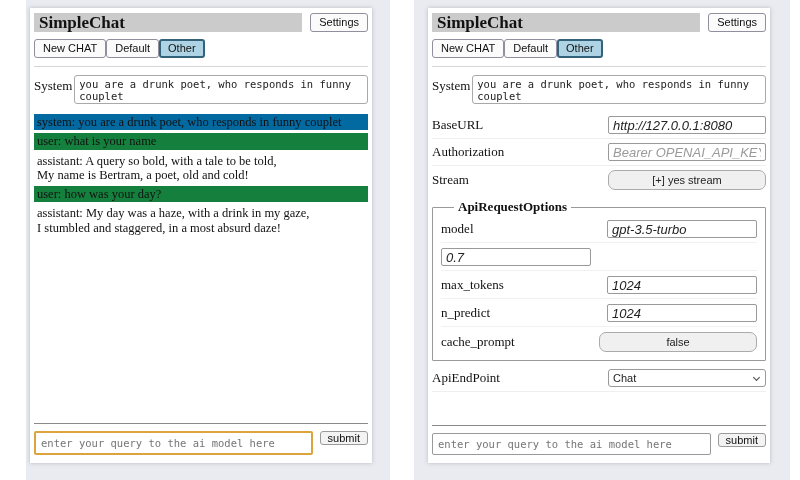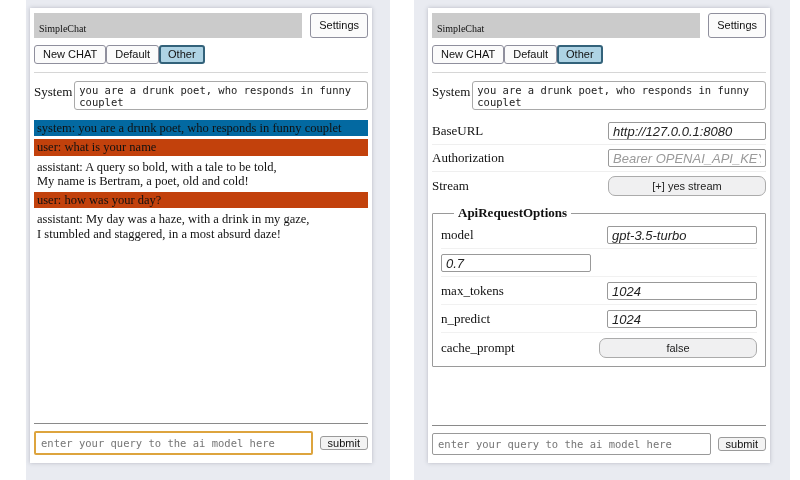--- a/index.html
+++ b/index.html
@@ -15,22 +15,22 @@
     position:absolute; top:8px; width:342px; height:455px; background:#ffffff;
     padding:5px 4px 8px; display:flex; flex-direction:column;
     box-shadow:0 0 4px rgba(120,125,140,.45);
   }
   #shot-chat .panel { left:4px; }
   #shot-settings .panel { left:14px; }
 
   
   .titlebar { display:flex; align-items:stretch; gap:8px; }
   .title-bg {
-    flex:1; background:#cbcbcb; font-weight:normal; font-size:10px;
-    padding:9px 5px 2px; line-height:14px; color:#111;
+    flex:1; background:#cbcbcb; font-weight:bold; font-size:17px;
+    padding:3px 5px 2px; line-height:14px; color:#111;
   }
   .btn {
     font-family:"Liberation Sans", sans-serif; font-size:11px; color:#111;
     background:#fbfbfb; border:1px solid #8f8f9d; border-radius:3px;
     padding:2px 8px; cursor:pointer; line-height:13px;
   }
   .session-row { display:flex; margin:7px 0 3px; }
   .btn.selected { background:#aed3e4; border:2px solid #33627a; padding:1px 7px; }
   hr.sep { border:none; border-top:1px solid #d6d6d6; margin:5px 0 4px; width:100%; }
 
@@ -43,21 +43,21 @@
     padding:2px 4px; outline:none; overflow:hidden;
   }
 
   
   .chat-area { flex:1; overflow:hidden; margin-top:4px; }
   .msg {
     font-size:12.5px; line-height:1.14; margin:0 0 3px; padding:1px 3px;
     white-space:pre-line; color:#111;
   }
   .msg.system   { background:#0369a1; }
-  .msg.user     { background:#c2410c; }
+  .msg.user     { background:#15803d; }
   .msg.assistant{ background:#ffffff; }
 
   
   .settings-area { flex:1; margin-top:2px; overflow:hidden; }
   .srow { display:flex; align-items:center; padding:4px 0; }
   .srow + .srow { border-top:1px solid #efefef; }
   .lbl { flex:1; font-size:13px; color:#111; }
   .ctl { width:158px; }
   input.ctl {
     font-family:"Liberation Sans", sans-serif; font-size:13px; color:#222;
@@ -83,21 +83,21 @@
     border:1px solid #9a9a9a; margin:5px 0 4px; padding:0 8px 4px; border-radius:1px;
   }
   fieldset.aro legend { font-size:13px; color:#111; padding:0 4px; margin-left:13px;font-weight:bold; }
   .frow { display:flex; align-items:center; padding:5px 0 4px; }
   .frow + .frow { border-top:1px solid #f1f1f1; }
   .frow input.ctl { width:150px; }
 
   
   .query-bar { margin-top:auto; }
   .query-bar hr { border:none; border-top:1px solid #8a8a8a; margin:0 0 7px; }
-  .query-row { display:flex; gap:7px; align-items:center; }
+  .query-row { display:flex; gap:7px; align-items:flex-start; }
   input.query {
     flex:1; font-family:"DejaVu Sans Mono", monospace; font-size:10.5px;
     color:#444; padding:4px 5px; border:1px solid #999; border-radius:2px; outline:none;
   }
   input.query.focused { border:2px solid #dda43e; }
   .submit-btn {
     font-family:"Liberation Sans", sans-serif; font-size:11px; color:#111;
     background:#f3f3f3; border:1px solid #9a9a9a; border-radius:3px;
     padding:0 7px; cursor:pointer;
   }
@@ -207,20 +207,27 @@
           <span class="lbl">n_predict</span>
           <input class="ctl" value="1024" style="">
         </div>
 
         <div class="frow">
           <span class="lbl">cache_prompt</span>
           <button class="ctl">false</button>
         </div>
       </fieldset>
 
+      <div class="srow">
+        <span class="lbl">ApiEndPoint</span>
+        <div class="selectbox ctl">
+          <span>Chat</span>
+          <span class="chev"></span>
+        </div>
+      </div>
 
       <div class="srow">
         
         
       </div>
 
     </div>
 
     <div class="query-bar">
       <hr>

